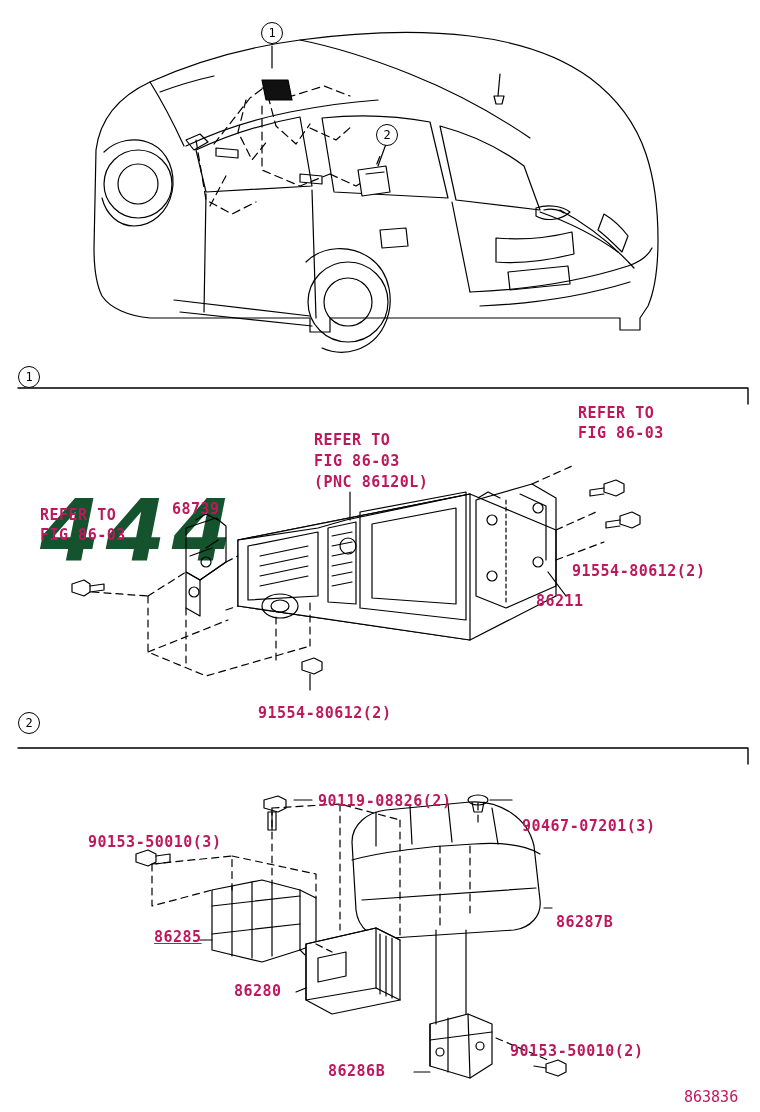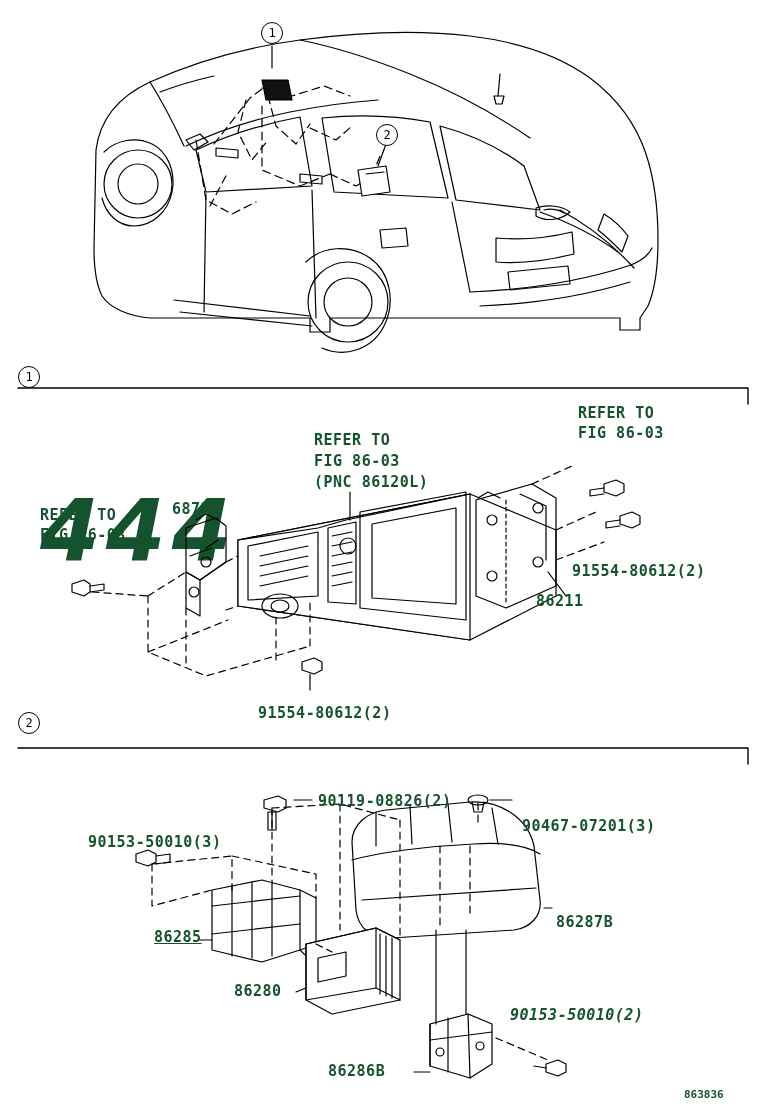--- a/index.html
+++ b/index.html
@@ -27,25 +27,25 @@
     height: 1112px;
     overflow: visible;
   }
   .lbl {
     position: absolute;
     font-family: "DejaVu Sans Mono", monospace;
     font-size: 15px;
     font-weight: bold;
     letter-spacing: 0.5px;
     white-space: pre;
-    color: #14532d;
+    color: #be185d;
   }
   .lbl.tiny {
-    font-size: 11px;
-    font-weight: bold;
+    font-size: 15px;
+    font-weight: normal;
     letter-spacing: 0;
   }
   .circnum {
     position: absolute;
     width: 22px;
     height: 22px;
     border: 1.4px solid #000;
     border-radius: 50%;
     display: flex;
     align-items: center;
@@ -360,17 +360,17 @@
   <div class="lbl" style="left:88px; top:833px;">90153-50010(3)</div>
 
   <div class="lbl" style="left:556px; top:897px;margin-top:16px;">86287B</div>
 
   <div class="lbl" style="left:154px; top:928px;text-decoration:underline;">86285</div>
 
   <div class="lbl" style="left:234px; top:982px;text-align:center;">86280</div>
 
   <div class="lbl" style="left:328px; top:1062px;">86286B</div>
 
-  <div class="lbl" style="left:510px; top:1006px;font-style:italic;">90153-50010(2)</div>
+  <div class="lbl" style="left:510px; top:1042px;">90153-50010(2)</div>
 
   <div class="lbl tiny" style="left:684px; top:1088px;">863836</div>
 
 </div>
 
 </body></html>

